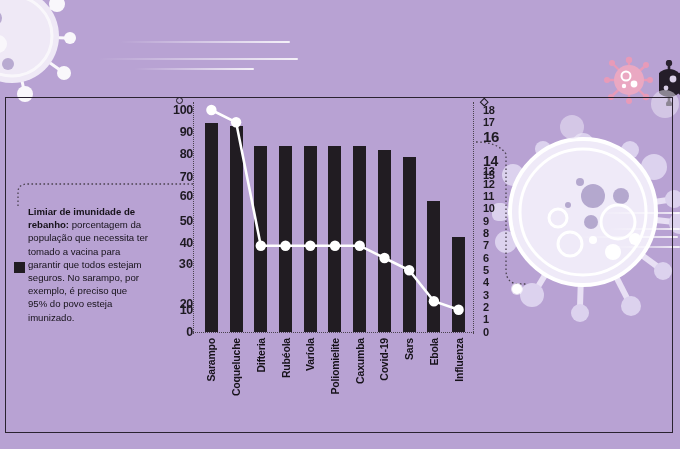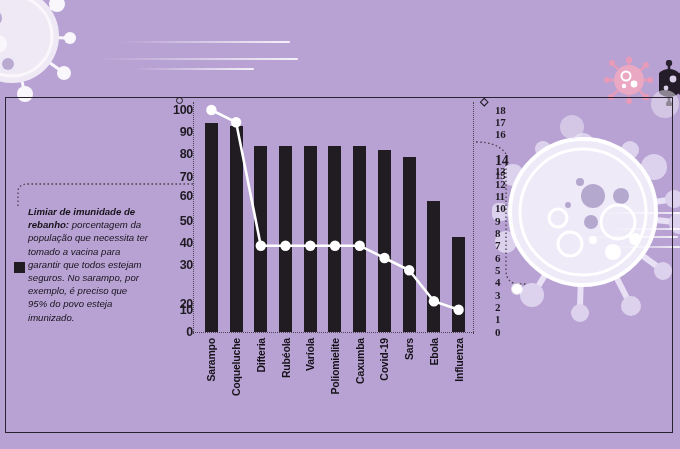--- a/index.html
+++ b/index.html
@@ -33,21 +33,21 @@
   .axisline.left{left:-6px;top:-8px;height:232px;}
   .axisline.right{left:274px;top:-8px;height:232px;}
   .axisline.bottom{left:-6px;top:222px;width:281px;height:0;border-left:0;border-bottom:1.5px dotted #4b4350;}
 
   .ticks{position:absolute;top:0;width:46px;height:222px;}
   .ticks.lefts{left:-52px;}
   .ticks.rights{left:280px;}
   .tick{position:absolute;font-size:12.5px;color:#1e1a22;font-weight:700;
          letter-spacing:-.3px;line-height:1;white-space:nowrap;}
   .ticks.lefts .tick{right:0;text-align:right;}
-  .ticks.rights .tick{left:16px;text-align:right;font-family:Liberation Serif, serif;}
+  .ticks.rights .tick{left:4px;text-align:right;}
   .pct-mark{position:absolute;left:-23px;top:-13px;width:7px;height:7px;border-radius:50%;
     border:1.6px solid #1e1a22;box-sizing:border-box;}
   .r0-mark{position:absolute;left:281px;top:-15px;font-size:11px;font-weight:700;color:#1e1a22;}
 
   .bars{position:absolute;left:0;top:0;width:272px;height:222px;}
   .barcell{position:absolute;bottom:0;width:24.7px;display:flex;justify-content:center;align-items:flex-end;height:222px;}
   .bar{width:13px;background:#211c22;}
 
   .lineSvg{position:absolute;left:0;top:0;overflow:visible;}
 
@@ -56,21 +56,21 @@
   .xlab span{
     display:block;position:absolute;left:50%;top:2px;
     transform-origin:left top;transform:rotate(-90deg) translate(-100%,-50%);
     font-size:10.5px;font-weight:700;color:#16121a;white-space:nowrap;
     letter-spacing:-.2px;
   }
 
   
   .note{position:absolute;font-size:9.6px;line-height:13.2px;color:#16121a;}
   .note b{font-weight:700;}
-  .note-left{left:28px;top:205px;width:120px;font-style:italic;}
+  .note-left{left:28px;top:205px;width:120px;}
   .note-right{left:527px;top:282px;width:128px;}
   .legend-sq{position:absolute;left:14px;top:262px;width:11px;height:11px;background:#211c22;}
   .legend-dot{position:absolute;left:512px;top:284px;width:10px;height:10px;border-radius:50%;
     background:#fff;box-shadow:0 0 0 1px rgba(255,255,255,.6);}
 
   .leader{position:absolute;pointer-events:none;}
 </style>
 </head>
 <body>
 
@@ -261,29 +261,29 @@
     <div class="r0-mark">◇</div>
 
     <div class="ticks lefts" id="leftTicks">
         <div class="tick" style="top: -6px;">100</div>
         <div class="tick" style="top: 16.2px;">90</div>
         <div class="tick" style="top: 38.4px;">80</div>
         <div class="tick" style="top: 60.6px;">70</div>
         <div class="tick" style="top: 80px;">60</div>
         <div class="tick" style="top: 105px;">50</div>
         <div class="tick" style="top: 127.2px;">40</div>
-        <div class="tick" style="top: 149.4px;">30</div>
+        <div class="tick" style="top: 149.4px; font-family: Liberation Mono, monospace;">30</div>
         <div class="tick" style="top: 188px;">20</div>
         <div class="tick" style="top: 193.8px;">10</div>
         <div class="tick" style="top: 216px;">0</div>
       </div>
     <div class="ticks rights" id="rightTicks">
         <div class="tick" style="top: -5.5px; font-size: 11px;">18</div>
         <div class="tick" style="top: 6.83333px; font-size: 11px;">17</div>
-        <div class="tick" style="top: 19.1667px; font-size: 11px;">16</div>
+        <div class="tick" style="top: 19.1667px; font-size: 15px;">16</div>
         <div class="tick" style="top: 31.5px; font-size: 11px; margin-top: 28px;">15</div>
         <div class="tick" style="top: 43.8333px; font-size: 14px;">14</div>
         <div class="tick" style="top: 56.1667px; font-size: 11px;">13</div>
         <div class="tick" style="top: 68.5px; font-size: 11px;">12</div>
         <div class="tick" style="top: 80.8333px; font-size: 11px;">11</div>
         <div class="tick" style="top: 93.1667px; font-size: 11px;">10</div>
         <div class="tick" style="top: 105.5px; font-size: 11px;">9</div>
         <div class="tick" style="top: 117.833px; font-size: 11px;">8</div>
         <div class="tick" style="top: 130.167px; font-size: 11px;">7</div>
         <div class="tick" style="top: 142.5px; font-size: 11px;">6</div>

